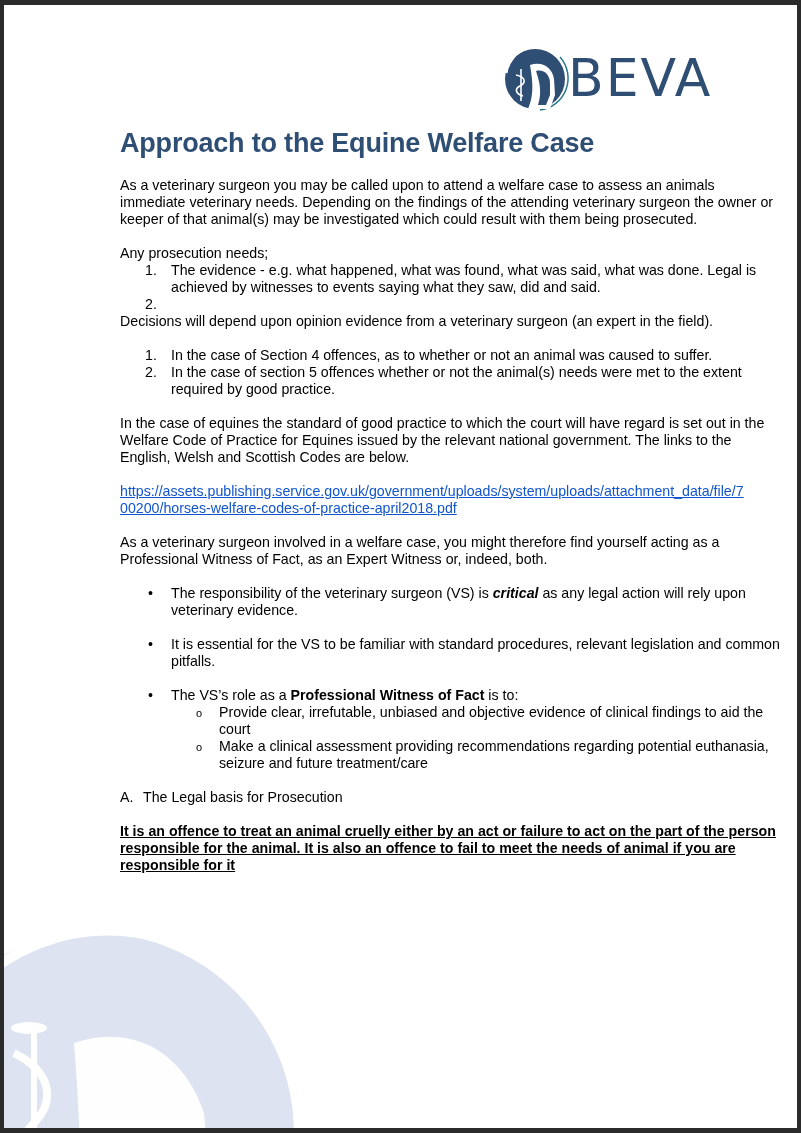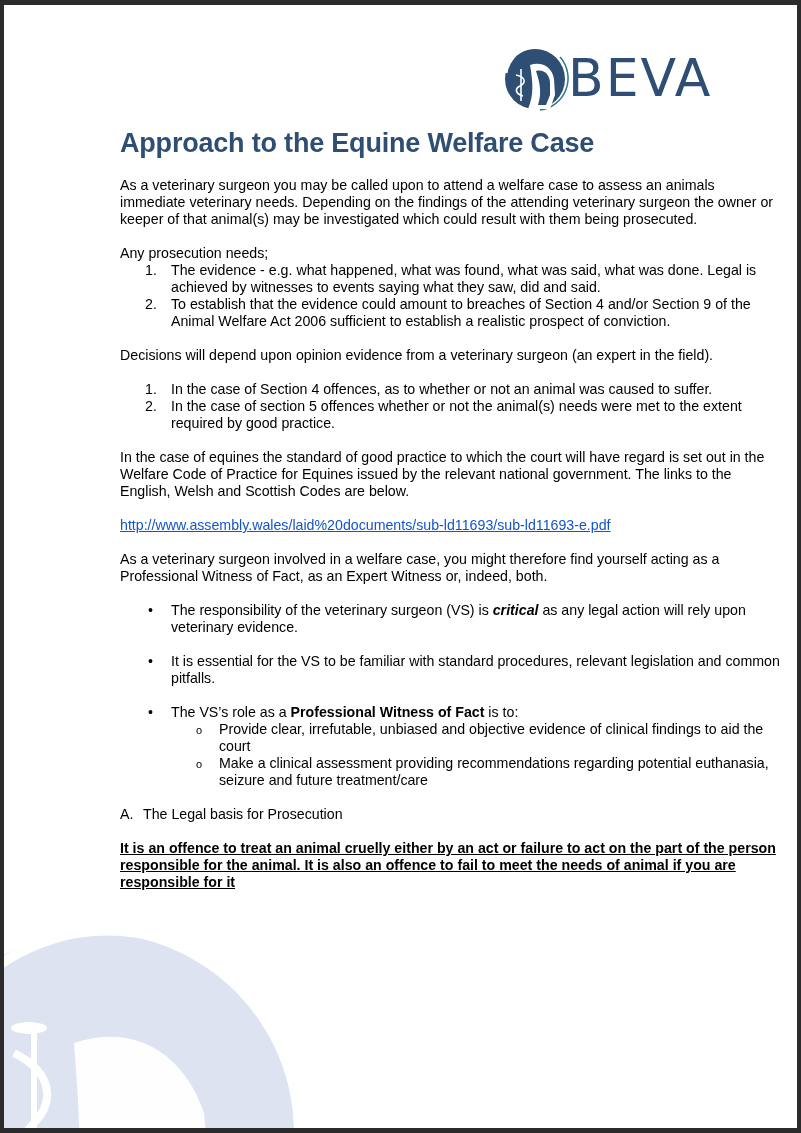--- a/index.html
+++ b/index.html
@@ -78,40 +78,40 @@
     <p>As a veterinary surgeon you may be called upon to attend a welfare case to assess an animals immediate veterinary needs. Depending on the findings of the attending veterinary surgeon the owner or keeper of that animal(s) may be investigated which could result with them being prosecuted.</p>
 
     <div>Any prosecution needs;</div>
     <ul class="ol">
       <li>
         <span class="num">1.</span>
         <span>The evidence - e.g. what happened, what was found, what was said, what was done. Legal is achieved by witnesses to events saying what they saw, did and said.</span>
       </li>
       <li>
         <span class="num">2.</span>
-        <span>To establish that the evidence could amount to breaches of Section 4 and/or Section 9 of the Animal Welfare Act 2006 sufficient to establish a realistic prospect of conviction.</span>
       </li>
     </ul>
 
     <p>Decisions will depend upon opinion evidence from a veterinary surgeon (an expert in the field).</p>
     <ul class="ol">
       <li>
         <span class="num">1.</span>
         <span>In the case of Section 4 offences, as to whether or not an animal was caused to suffer.</span>
       </li>
       <li>
         <span class="num">2.</span>
         <span>In the case of section 5 offences whether or not the animal(s) needs were met to the extent required by good practice.</span>
       </li>
     </ul>
 
     <p>In the case of equines the standard of good practice to which the court will have regard is set out in the Welfare Code of Practice for Equines issued by the relevant national government. The links to the English, Welsh and Scottish Codes are below.</p>
 
     <a class="link">
-      <span>http://www.assembly.wales/laid%20documents/sub-ld11693/sub-ld11693-e.pdf</span>
+      <span>https://assets.publishing.service.gov.uk/government/uploads/system/uploads/attachment_data/file/7</span><br>
+      <span>00200/horses-welfare-codes-of-practice-april2018.pdf</span>
     </a>
 
     <p>As a veterinary surgeon involved in a welfare case, you might therefore find yourself acting as a Professional Witness of Fact, as an Expert Witness or, indeed, both.</p>
 
     <ul class="ul">
       <li>
         <span class="bullet">•</span>
         <span>The responsibility of the veterinary surgeon (VS) is </span><b><i>critical</i></b><span> as any legal action will rely upon veterinary evidence.</span>
       </li>
       <li>

